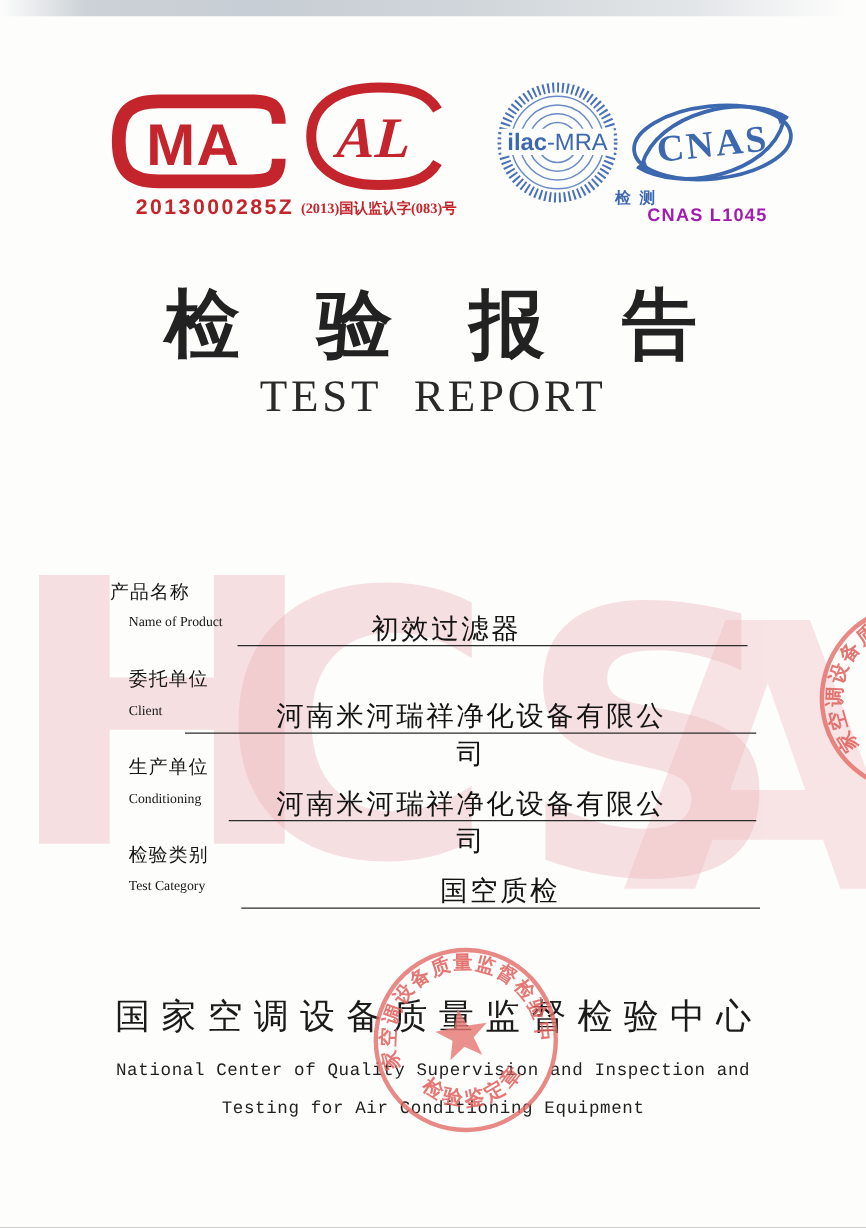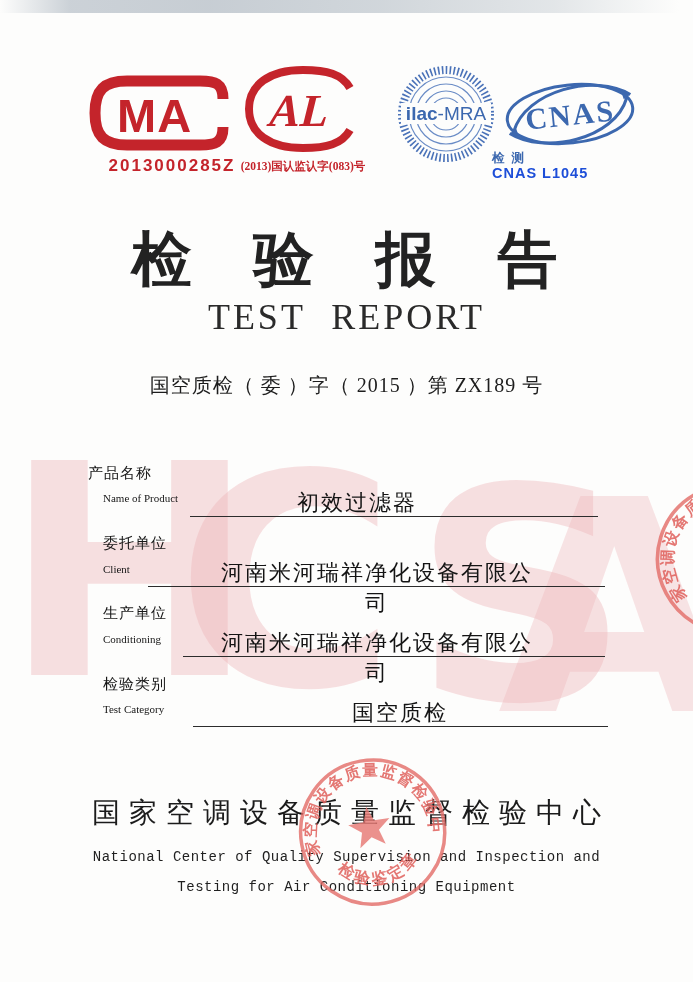--- a/index.html
+++ b/index.html
@@ -31,23 +31,23 @@
   #cma-num   { position:absolute; left:96px; top:156px; width:152px; text-align:center;
                font-family:"Liberation Sans", sans-serif; font-weight:bold; font-size:17px;
                letter-spacing:2px; color:#c4242b; }
   #cal-logo  { left:241px; top:64px; }
   #cal-cap   { position:absolute; left:228px; top:159px; width:150px; text-align:center;
                font-size:11.5px; font-weight:bold; color:#c4242b; }
   #ilac-logo { left:396px; top:64px; }
   #cnas-logo { left:498px; top:74px; }
   #cnas-cn   { position:absolute; left:492px; top:150px; width:122px; text-align:left;
                font-size:12.5px; font-weight:bold; letter-spacing:7px; color:#3c68af; }
-  #cnas-code { position:absolute; left:492px; top:165px; width:122px; text-align:left;
+  #cnas-code { position:absolute; left:492px; top:165px; width:122px; text-align:right;
                font-family:"Liberation Sans", sans-serif; font-size:14.5px; font-weight:bold;
-               letter-spacing:1px; color:#1d4ed8; }
+               letter-spacing:1px; color:#a21caf; }
 
   .title-cn {
     position:absolute; top:220px; left:0; width:100%; z-index:2;
     text-align:center; font-size:60px; font-weight:bold; color:#222;
     letter-spacing:62px; padding-left:58px; font-family:"Liberation Serif", serif;
   }
   .title-en {
     position:absolute; top:296px; left:0; width:100%; z-index:2;
     text-align:center; font-size:36px; color:#2a2a2a;
     letter-spacing:3px; word-spacing:14px; font-family:"Liberation Serif", serif;
@@ -127,21 +127,20 @@
         <path d="M10 53 l9 5 l-2 -9 z" fill="#3c68af"></path>
         <text x="72" y="51" text-anchor="middle" font-family="Liberation Serif, serif" font-weight="bold" font-size="30" letter-spacing="2" fill="#3c68af">CNAS</text>
       </g>
     </svg>
     <div id="cnas-cn">检测</div>
     <div id="cnas-code">CNAS L1045</div>
   </div>
 
   <div class="title-cn">检验报告</div>
   <div class="title-en">TEST REPORT</div>
-  <div class="report-no">国空质检（ 委 ）字（ 2015 ）第  ZX189  号</div>
 
   <div class="fld fld-cn" style="left:88px; top:464px;">产品名称</div>
   <div class="fld fld-en" style="left:103px; top:492px;">Name of Product</div>
   <div class="fld-line" style="left:190px; top:516px; width:408px;"></div>
   <div class="fld-val" style="left:232px; top:488px; width:250px;">初效过滤器</div>
 
   <div class="fld fld-cn" style="left:103px; top:534px;">委托单位</div>
   <div class="fld fld-en" style="left:103px; top:563px;">Client</div>
   <div class="fld-line" style="left:148px; top:586px; width:457px;"></div>
   <div class="fld-val" style="left:212px; top:558px; width:330px;">河南米河瑞祥净化设备有限公司</div>

